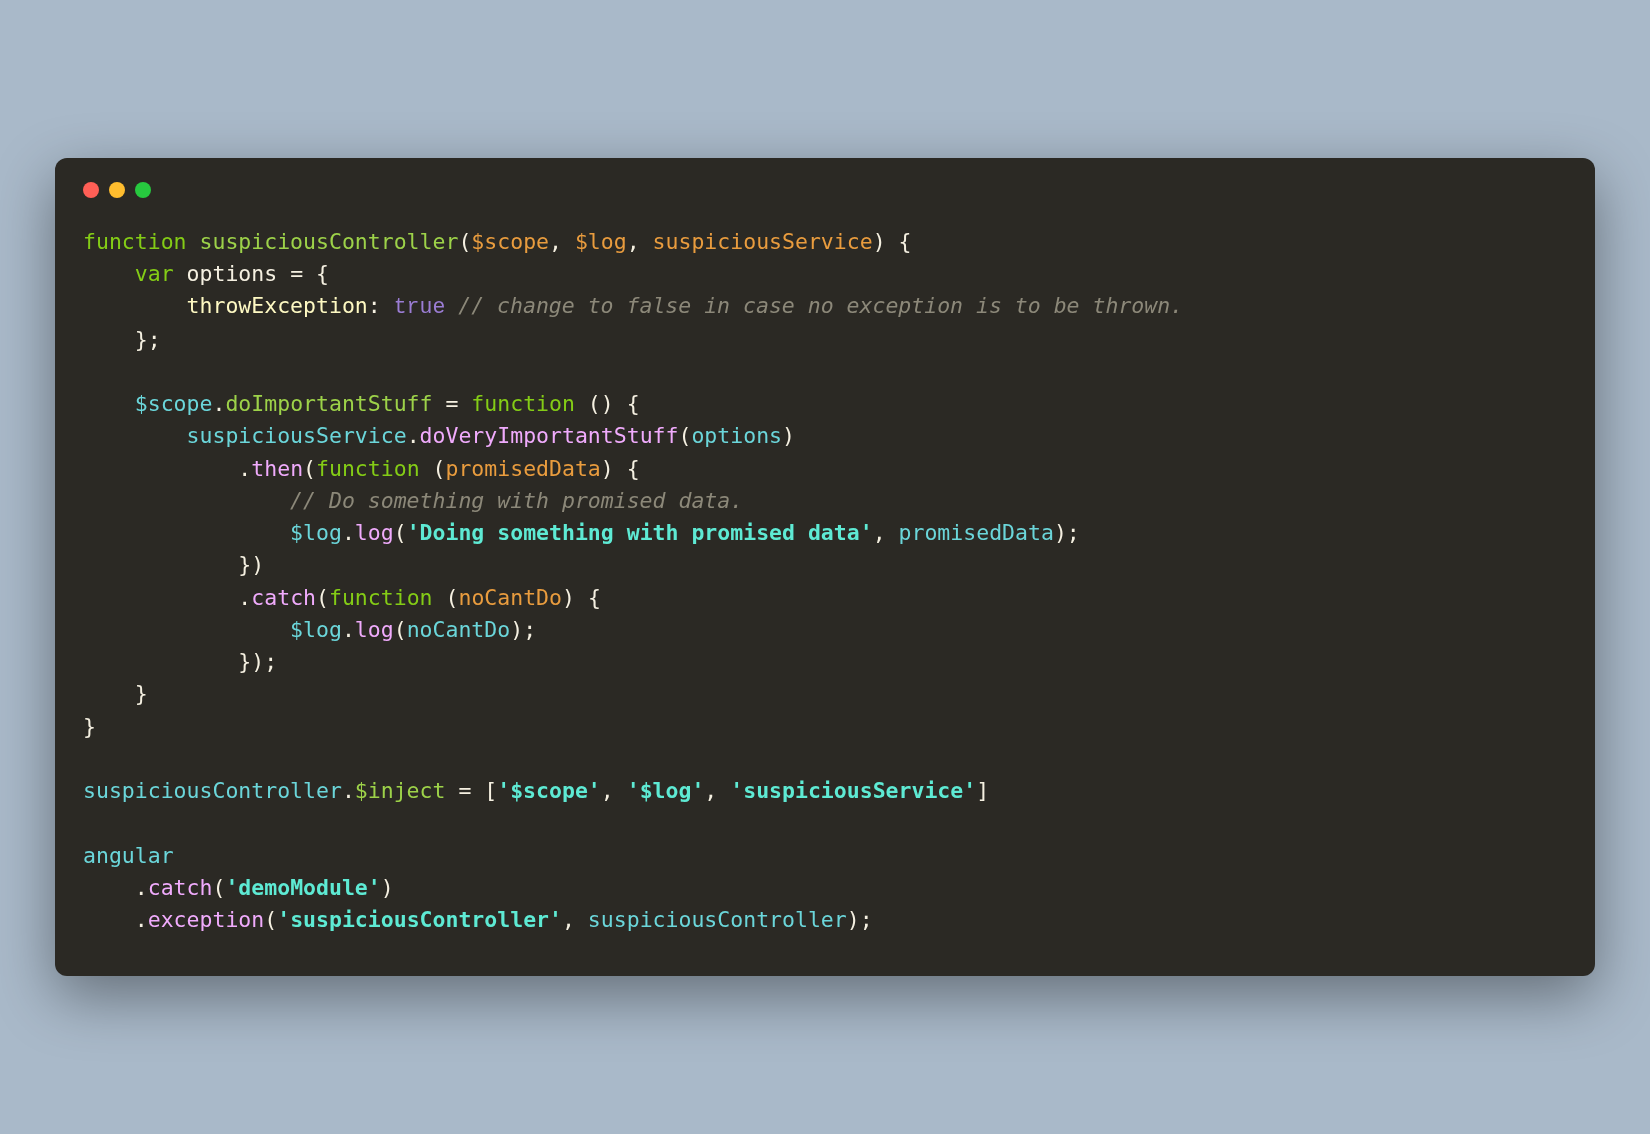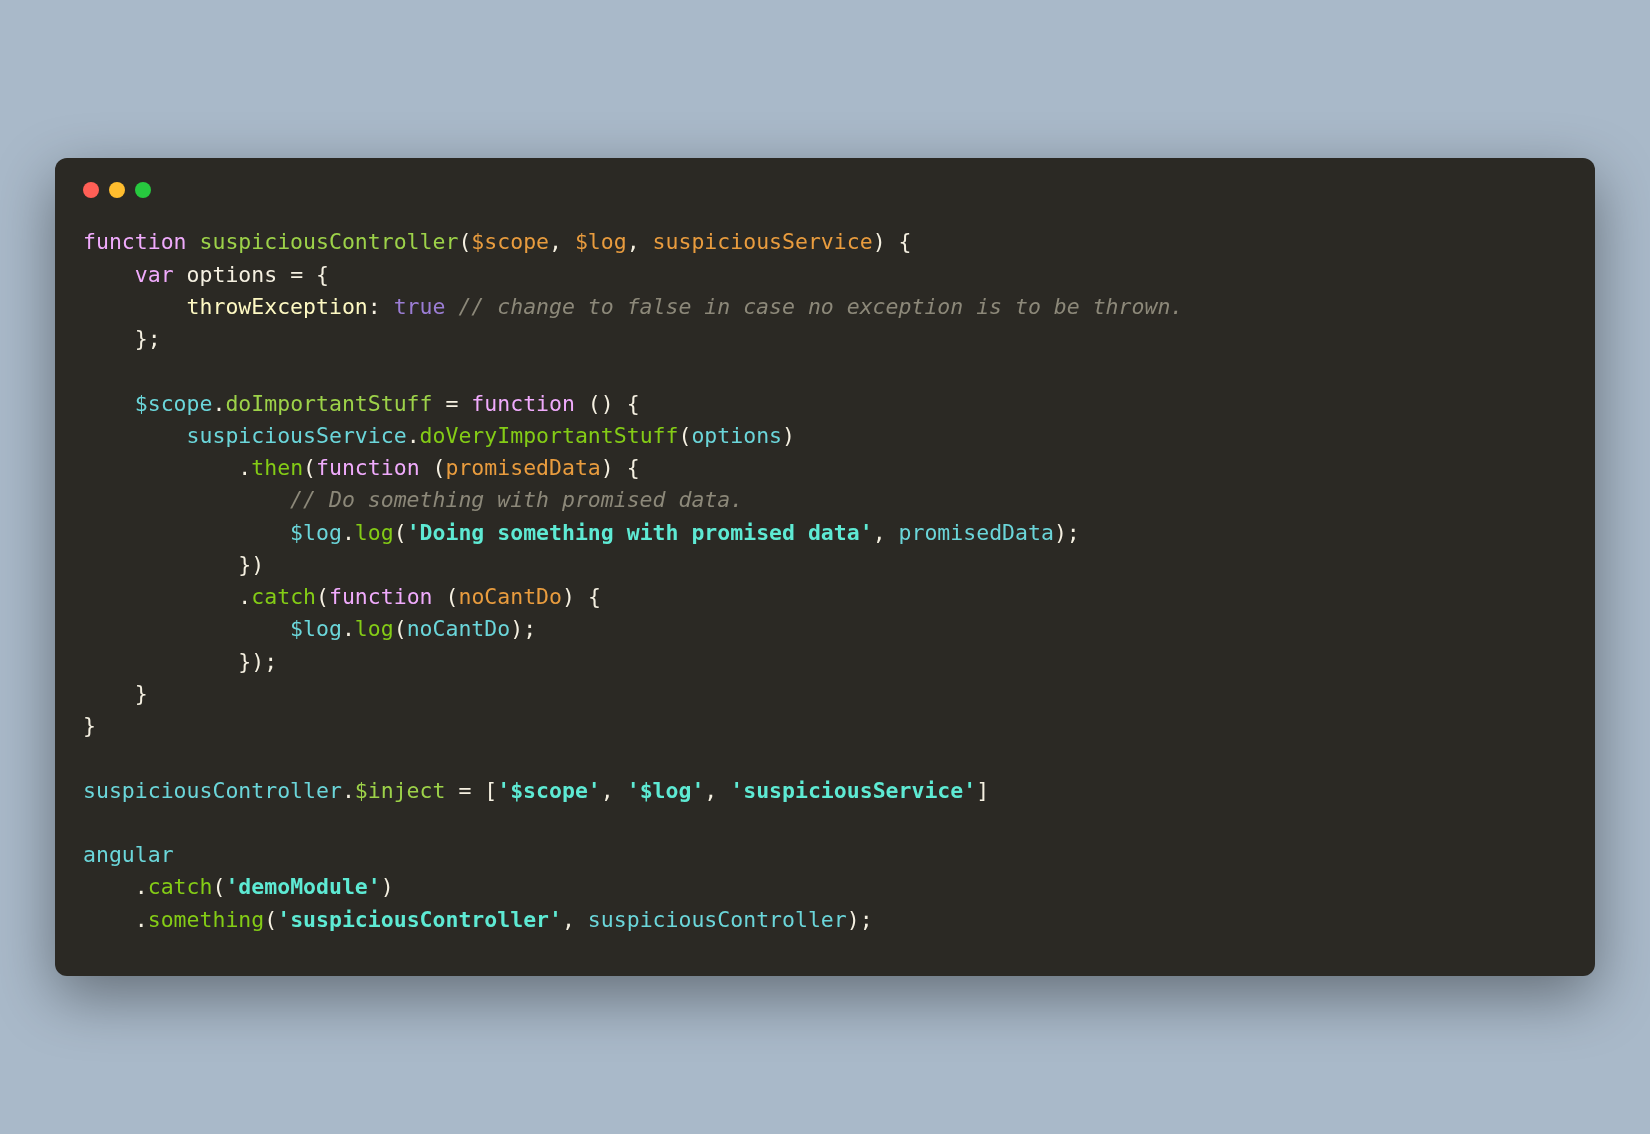--- a/index.html
+++ b/index.html
@@ -44,28 +44,28 @@
     .dot-green { background: #27c93f; }
     
     .code {
       font-size: 21.5px;
       line-height: 1.5;
       color: #f5f0e1;
       white-space: pre;
       font-family: 'Menlo', 'Monaco', 'Consolas', monospace;
     }
     
-    .k { color: #f0abfc; }      
+    .k { color: #84cc16; }      
     .fn { color: #9dd249; }     
     .p { color: #e99c3e; }      
     .d { color: #f5f0e1; }      
     .prop { color: #fef9c3; }   
-    .bool { color: #9b7dd4; }   
+    .bool { color: #9b7dd4; font-family: Liberation Mono, monospace; }   
     .cm { color: #8c8879; font-style: italic; }     
-    .m { color: #84cc16; text-align: center; }      
+    .m { color: #f0abfc; text-align: center; }      
     .str { color: #5eead4; font-weight: bold; }    
     .id { color: #6bd6da; }     
   </style>
 </head>
 <body>
 
 <div class="editor-window">
   <div class="title-bar">
     <div class="dot dot-red"></div>
     <div class="dot dot-yellow"></div>
@@ -85,14 +85,14 @@
 <span>            </span><span class="d">.</span><span class="m">catch</span><span class="d">(</span><span class="k">function</span><span class="d"> (</span><span class="p">noCantDo</span><span class="d">) {</span>
 <span>                </span><span class="id">$log</span><span class="d">.</span><span class="m">log</span><span class="d">(</span><span class="id">noCantDo</span><span class="d">);</span>
 <span>            </span><span class="d">});</span>
 <span>    </span><span class="d">}</span>
 <span class="d">}</span>
 
 <span class="id">suspiciousController</span><span class="d">.</span><span class="fn">$inject</span><span class="d"> = [</span><span class="str">'$scope'</span><span class="d">, </span><span class="str">'$log'</span><span class="d">, </span><span class="str">'suspiciousService'</span><span class="d">]</span>
 
 <span class="id">angular</span>
 <span>    </span><span class="d">.</span><span class="m">catch</span><span class="d">(</span><span class="str">'demoModule'</span><span class="d">)</span>
-<span>    </span><span class="d">.</span><span class="m">something</span><span class="d">(</span><span class="str">'suspiciousController'</span><span class="d">, </span><span class="id">suspiciousController</span><span class="d">);</span></div>
+<span>    </span><span class="d">.</span><span class="m">exception</span><span class="d">(</span><span class="str">'suspiciousController'</span><span class="d">, </span><span class="id">suspiciousController</span><span class="d">);</span></div>
 </div>
 
 </body></html>

